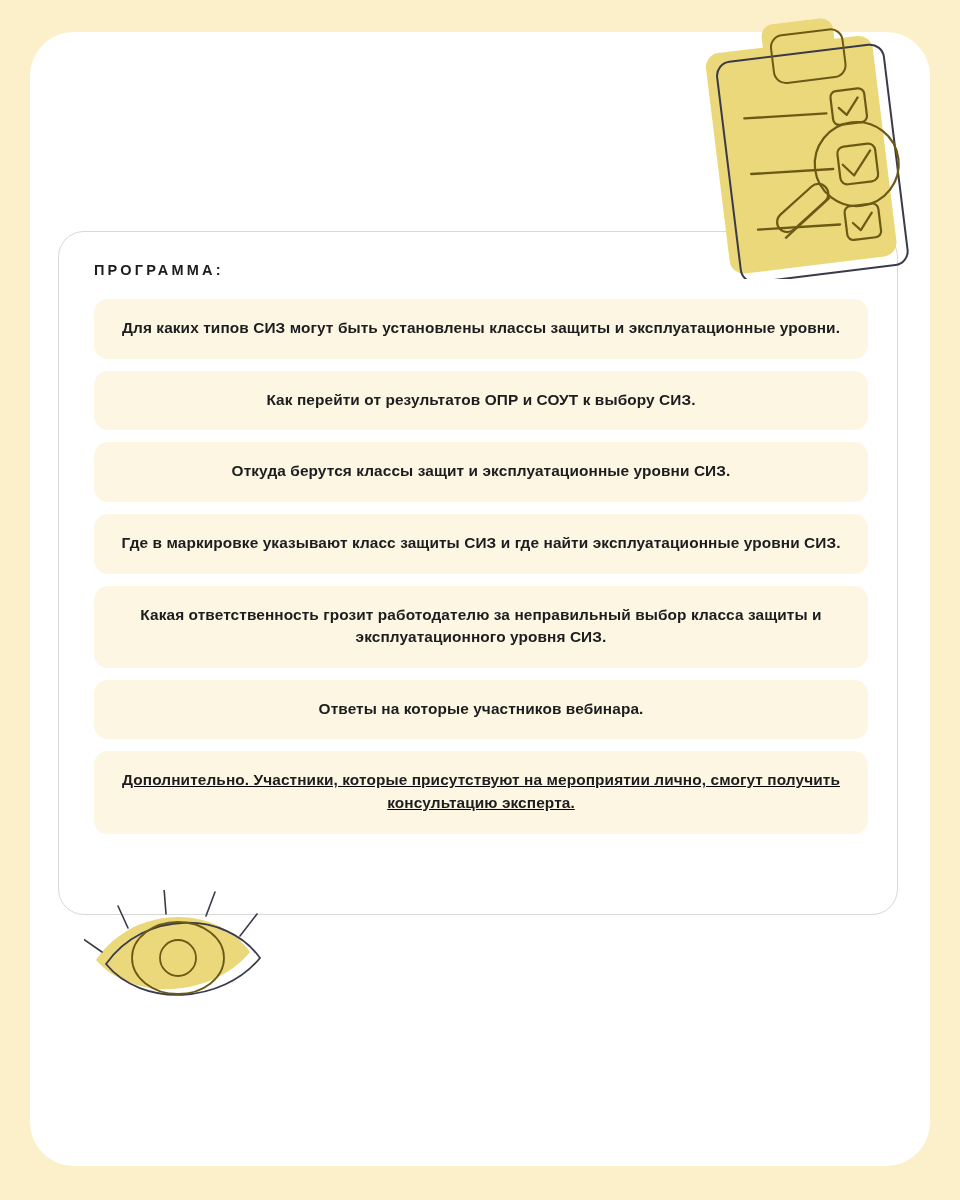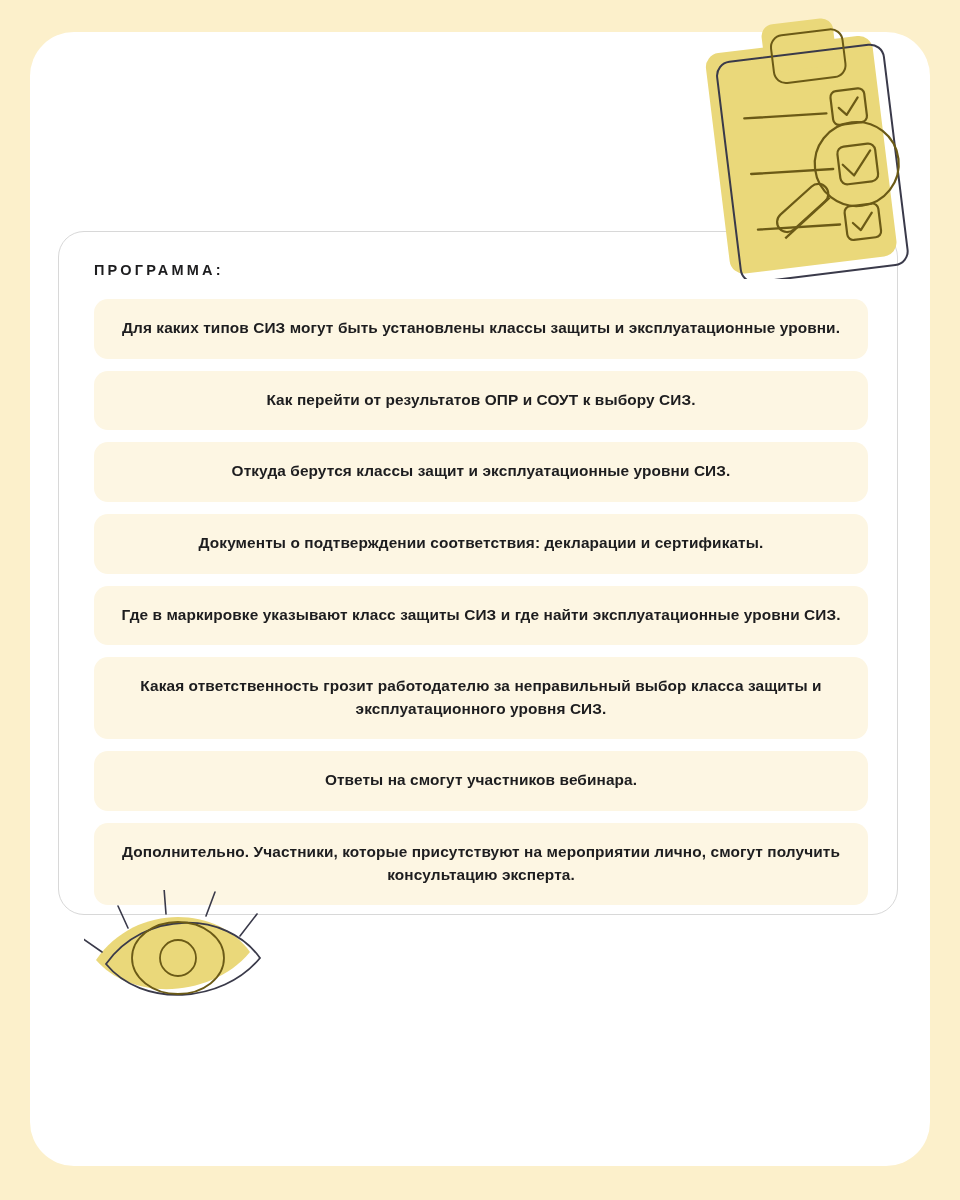--- a/index.html
+++ b/index.html
@@ -82,21 +82,21 @@
     text-align: center;
   }
 
   .program-item {
     background: #fdf6e3;
     border-radius: 14px;
     padding: 18px 22px 19px 22px;
     margin-bottom: 12px;
     box-sizing: border-box;
   }
-  .program-item:last-child { margin-bottom: 0; }
+  .program-item:last-child { margin-bottom: 0; text-decoration: underline; }
 
   .program-item .item-text {
     font-size: 15.4px;
     font-weight: 700;
     line-height: 1.47;
     color: #1d1d1f;
     letter-spacing: 0.1px;
     margin: 0;
   }
 
@@ -174,28 +174,25 @@
     <div class="program-item">
       <p class="item-text">Для каких типов СИЗ могут быть установлены классы защиты и эксплуатационные уровни.</p>
     </div>
     <div class="program-item">
       <p class="item-text">Как перейти от результатов ОПР и СОУТ к выбору СИЗ.</p>
     </div>
     <div class="program-item">
       <p class="item-text">Откуда берутся классы защит и эксплуатационные уровни СИЗ.</p>
     </div>
     <div class="program-item">
-      <p class="item-text">Документы о подтверждении соответствия: декларации и сертификаты.</p>
-    </div>
-    <div class="program-item">
       <p class="item-text">Где в маркировке указывают класс защиты СИЗ и где найти эксплуатационные уровни СИЗ.</p>
     </div>
     <div class="program-item">
       <p class="item-text">Какая ответственность грозит работодателю за неправильный выбор класса защиты и эксплуатационного уровня СИЗ.</p>
     </div>
     <div class="program-item">
-      <p class="item-text">Ответы на смогут участников вебинара.</p>
+      <p class="item-text">Ответы на которые участников вебинара.</p>
     </div>
     <div class="program-item">
       <p class="item-text">Дополнительно. Участники, которые присутствуют на мероприятии лично, смогут получить консультацию эксперта.</p>
     </div>
   </div>
 </div>
 
 </body></html>

